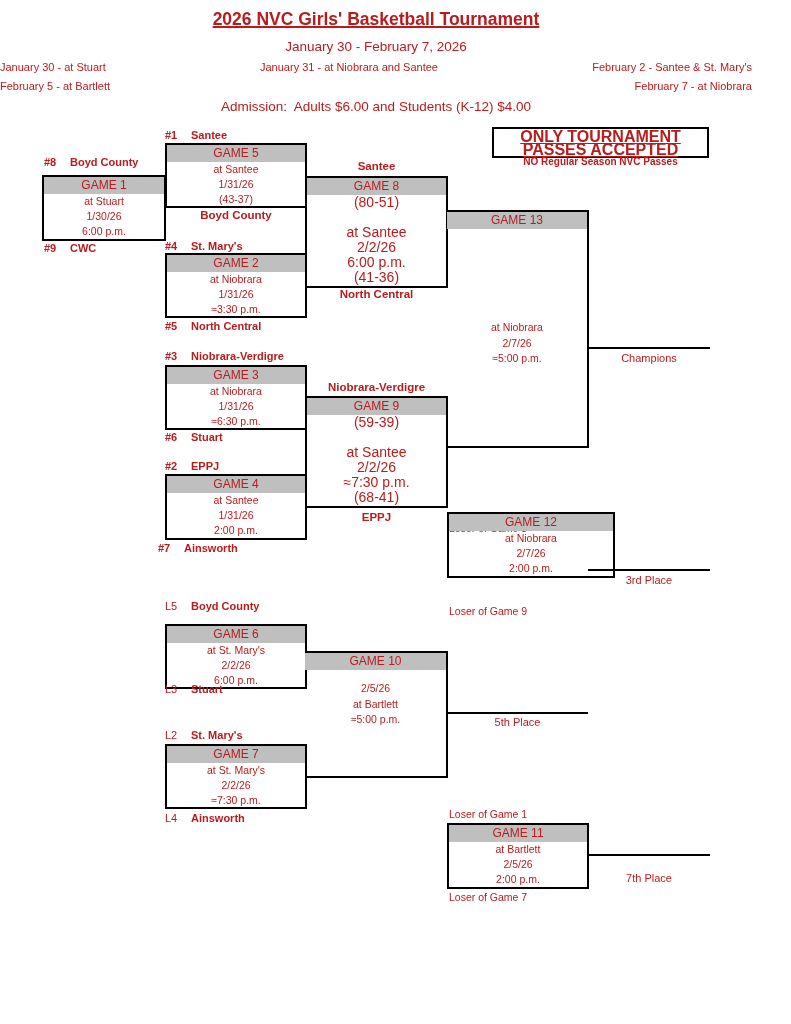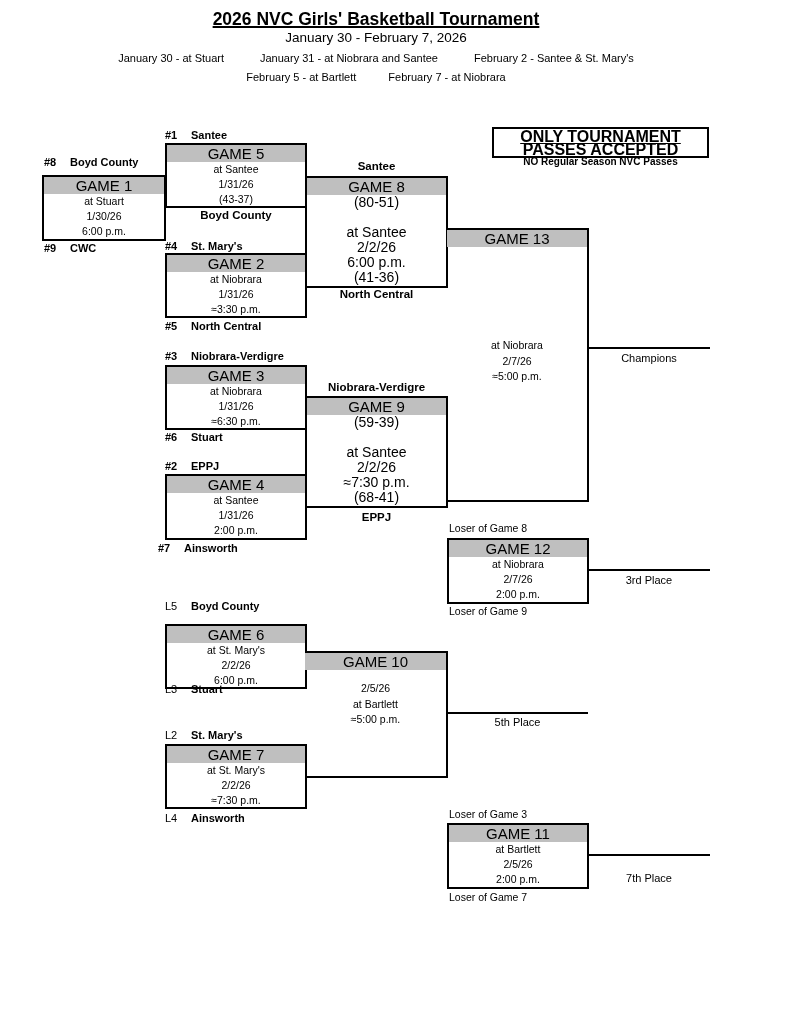--- a/index.html
+++ b/index.html
@@ -1,37 +1,37 @@
 <!DOCTYPE html>
 <html><head>
 <meta charset="utf-8">
 <style>
   html,body{margin:0;padding:0;background:#fff;}
   .page{position:relative;width:791px;height:1024px;background:#ffffff;
-        font-family:"Liberation Sans",sans-serif;color:#000000;overflow:hidden;}
+        font-family:"Liberation Sans",sans-serif;color:#b91c1c;overflow:hidden;}
   
   .hdrwrap{position:absolute;left:0;top:0;width:752px;text-align:center;}
   .title{margin-top:9px;font-size:17.5px;font-weight:bold;
          text-decoration:underline;text-decoration-thickness:2px;}
-  .daterange{margin-top:0;font-size:13.5px;}
-  .venuerow{display:flex;justify-content:center;gap:36px;margin-top:7px;
+  .daterange{margin-top:9px;font-size:13.5px;}
+  .venuerow{display:flex;justify-content:space-between;gap:36px;margin-top:7px;
             font-size:11px;white-space:nowrap;}
   .venuerow2{gap:32px;}
   .admission{margin-top:7px;font-size:13.5px;white-space:pre;}
   
   .notice{position:absolute;left:492px;top:127px;width:217px;height:31px;
           border:2px solid #000;box-sizing:border-box;text-align:center;}
   .notice .n1{margin-top:2px;font-size:16px;font-weight:bold;line-height:12.5px;
               text-decoration:underline;}
   .notice .n2{font-size:10px;font-weight:bold;line-height:12.5px;}
   
   .gbox{position:absolute;border:2px solid #000;box-sizing:border-box;}
   .gbox.open-left{border-left:none;}
   .ghdr{height:17px;line-height:17px;background:#bfbfbf;text-align:center;
-        font-size:15px;}
+        font-size:12px;}
   .grow{height:15px;line-height:15px;text-align:center;font-size:10.5px;}
   .grow6{height:15.1px;line-height:15.1px;text-align:center;font-size:14px;}
   .gcontent{position:absolute;left:0;right:0;}
   .gcontent .grow{height:15.5px;line-height:15.5px;}
   
   .team-label{position:absolute;font-size:11px;font-weight:bold;line-height:13px;
               white-space:nowrap;}
   .team-label .pfx{display:inline-block;width:26px;}
   .team-label .pfx.lt{font-weight:normal;}
   .winner{position:absolute;font-size:11.5px;font-weight:bold;line-height:13px;
@@ -50,20 +50,21 @@
     <div class="daterange">January 30 - February 7, 2026</div>
     <div class="venuerow">
       <span>January 30 - at Stuart</span>
       <span>January 31 - at Niobrara and Santee</span>
       <span>February 2 - Santee &amp; St. Mary's</span>
     </div>
     <div class="venuerow venuerow2">
       <span>February 5 - at Bartlett</span>
       <span>February 7 - at Niobrara</span>
     </div>
+    <div class="admission">Admission:  Adults $6.00 and Students (K-12) $4.00</div>
   </div>
 
   <div class="notice">
     <div class="n1">ONLY TOURNAMENT PASSES ACCEPTED</div>
     <div class="n2">NO Regular Season NVC Passes</div>
   </div>
 
   <div class="team-label" style="left:44px;top:156px"><span class="pfx">#8</span><span>Boyd County</span></div>
   <div class="gbox" style="left:42px;top:175px;width:124px;height:66px">
     <div class="ghdr">GAME 1</div>
@@ -126,33 +127,33 @@
     <div class="ghdr">GAME 9</div>
     <div class="grow6">(59-39)</div>
     <div class="grow6"></div>
     <div class="grow6">at Santee</div>
     <div class="grow6">2/2/26</div>
     <div class="grow6">≈7:30 p.m.</div>
     <div class="grow6">(68-41)</div>
   </div>
   <div class="winner" style="left:305px;top:511px;width:143px">EPPJ</div>
 
-  <div class="gbox open-left" style="left:447px;top:228px;width:142px;height:274px">
+  <div class="gbox open-left" style="left:447px;top:210px;width:142px;height:238px">
     <div class="ghdr">GAME 13</div>
     <div class="gcontent" style="top:108px">
       <div class="grow">at Niobrara</div>
       <div class="grow">2/7/26</div>
       <div class="grow">≈5:00 p.m.</div>
     </div>
   </div>
   <div class="hline" style="left:588px;top:347px;width:122px"></div>
   <div class="place" style="left:588px;top:352px;width:122px">Champions</div>
 
   <div class="loser" style="left:449px;top:522px">Loser of Game 8</div>
-  <div class="gbox" style="left:447px;top:538px;width:142px;height:66px">
+  <div class="gbox" style="left:447px;top:512px;width:168px;height:66px">
     <div class="ghdr">GAME 12</div>
     <div class="grow">at Niobrara</div>
     <div class="grow">2/7/26</div>
     <div class="grow">2:00 p.m.</div>
   </div>
   <div class="loser" style="left:449px;top:605px">Loser of Game 9</div>
   <div class="hline" style="left:588px;top:569px;width:122px"></div>
   <div class="place" style="left:588px;top:574px;width:122px">3rd Place</div>
 
   <div class="team-label" style="left:165px;top:600px"><span class="pfx lt">L5</span><span>Boyd County</span></div>
@@ -177,21 +178,21 @@
     <div class="ghdr">GAME 10</div>
     <div class="gcontent" style="top:28px">
       <div class="grow">2/5/26</div>
       <div class="grow">at Bartlett</div>
       <div class="grow">≈5:00 p.m.</div>
     </div>
   </div>
   <div class="hline" style="left:447px;top:712px;width:141px"></div>
   <div class="place" style="left:447px;top:716px;width:141px">5th Place</div>
 
-  <div class="loser" style="left:449px;top:808px">Loser of Game 3</div>
+  <div class="loser" style="left:449px;top:808px">Loser of Game 1</div>
   <div class="gbox" style="left:447px;top:823px;width:142px;height:66px">
     <div class="ghdr">GAME 11</div>
     <div class="grow">at Bartlett</div>
     <div class="grow">2/5/26</div>
     <div class="grow">2:00 p.m.</div>
   </div>
   <div class="loser" style="left:449px;top:891px">Loser of Game 7</div>
   <div class="hline" style="left:588px;top:854px;width:122px"></div>
   <div class="place" style="left:588px;top:872px;width:122px">7th Place</div>
 

